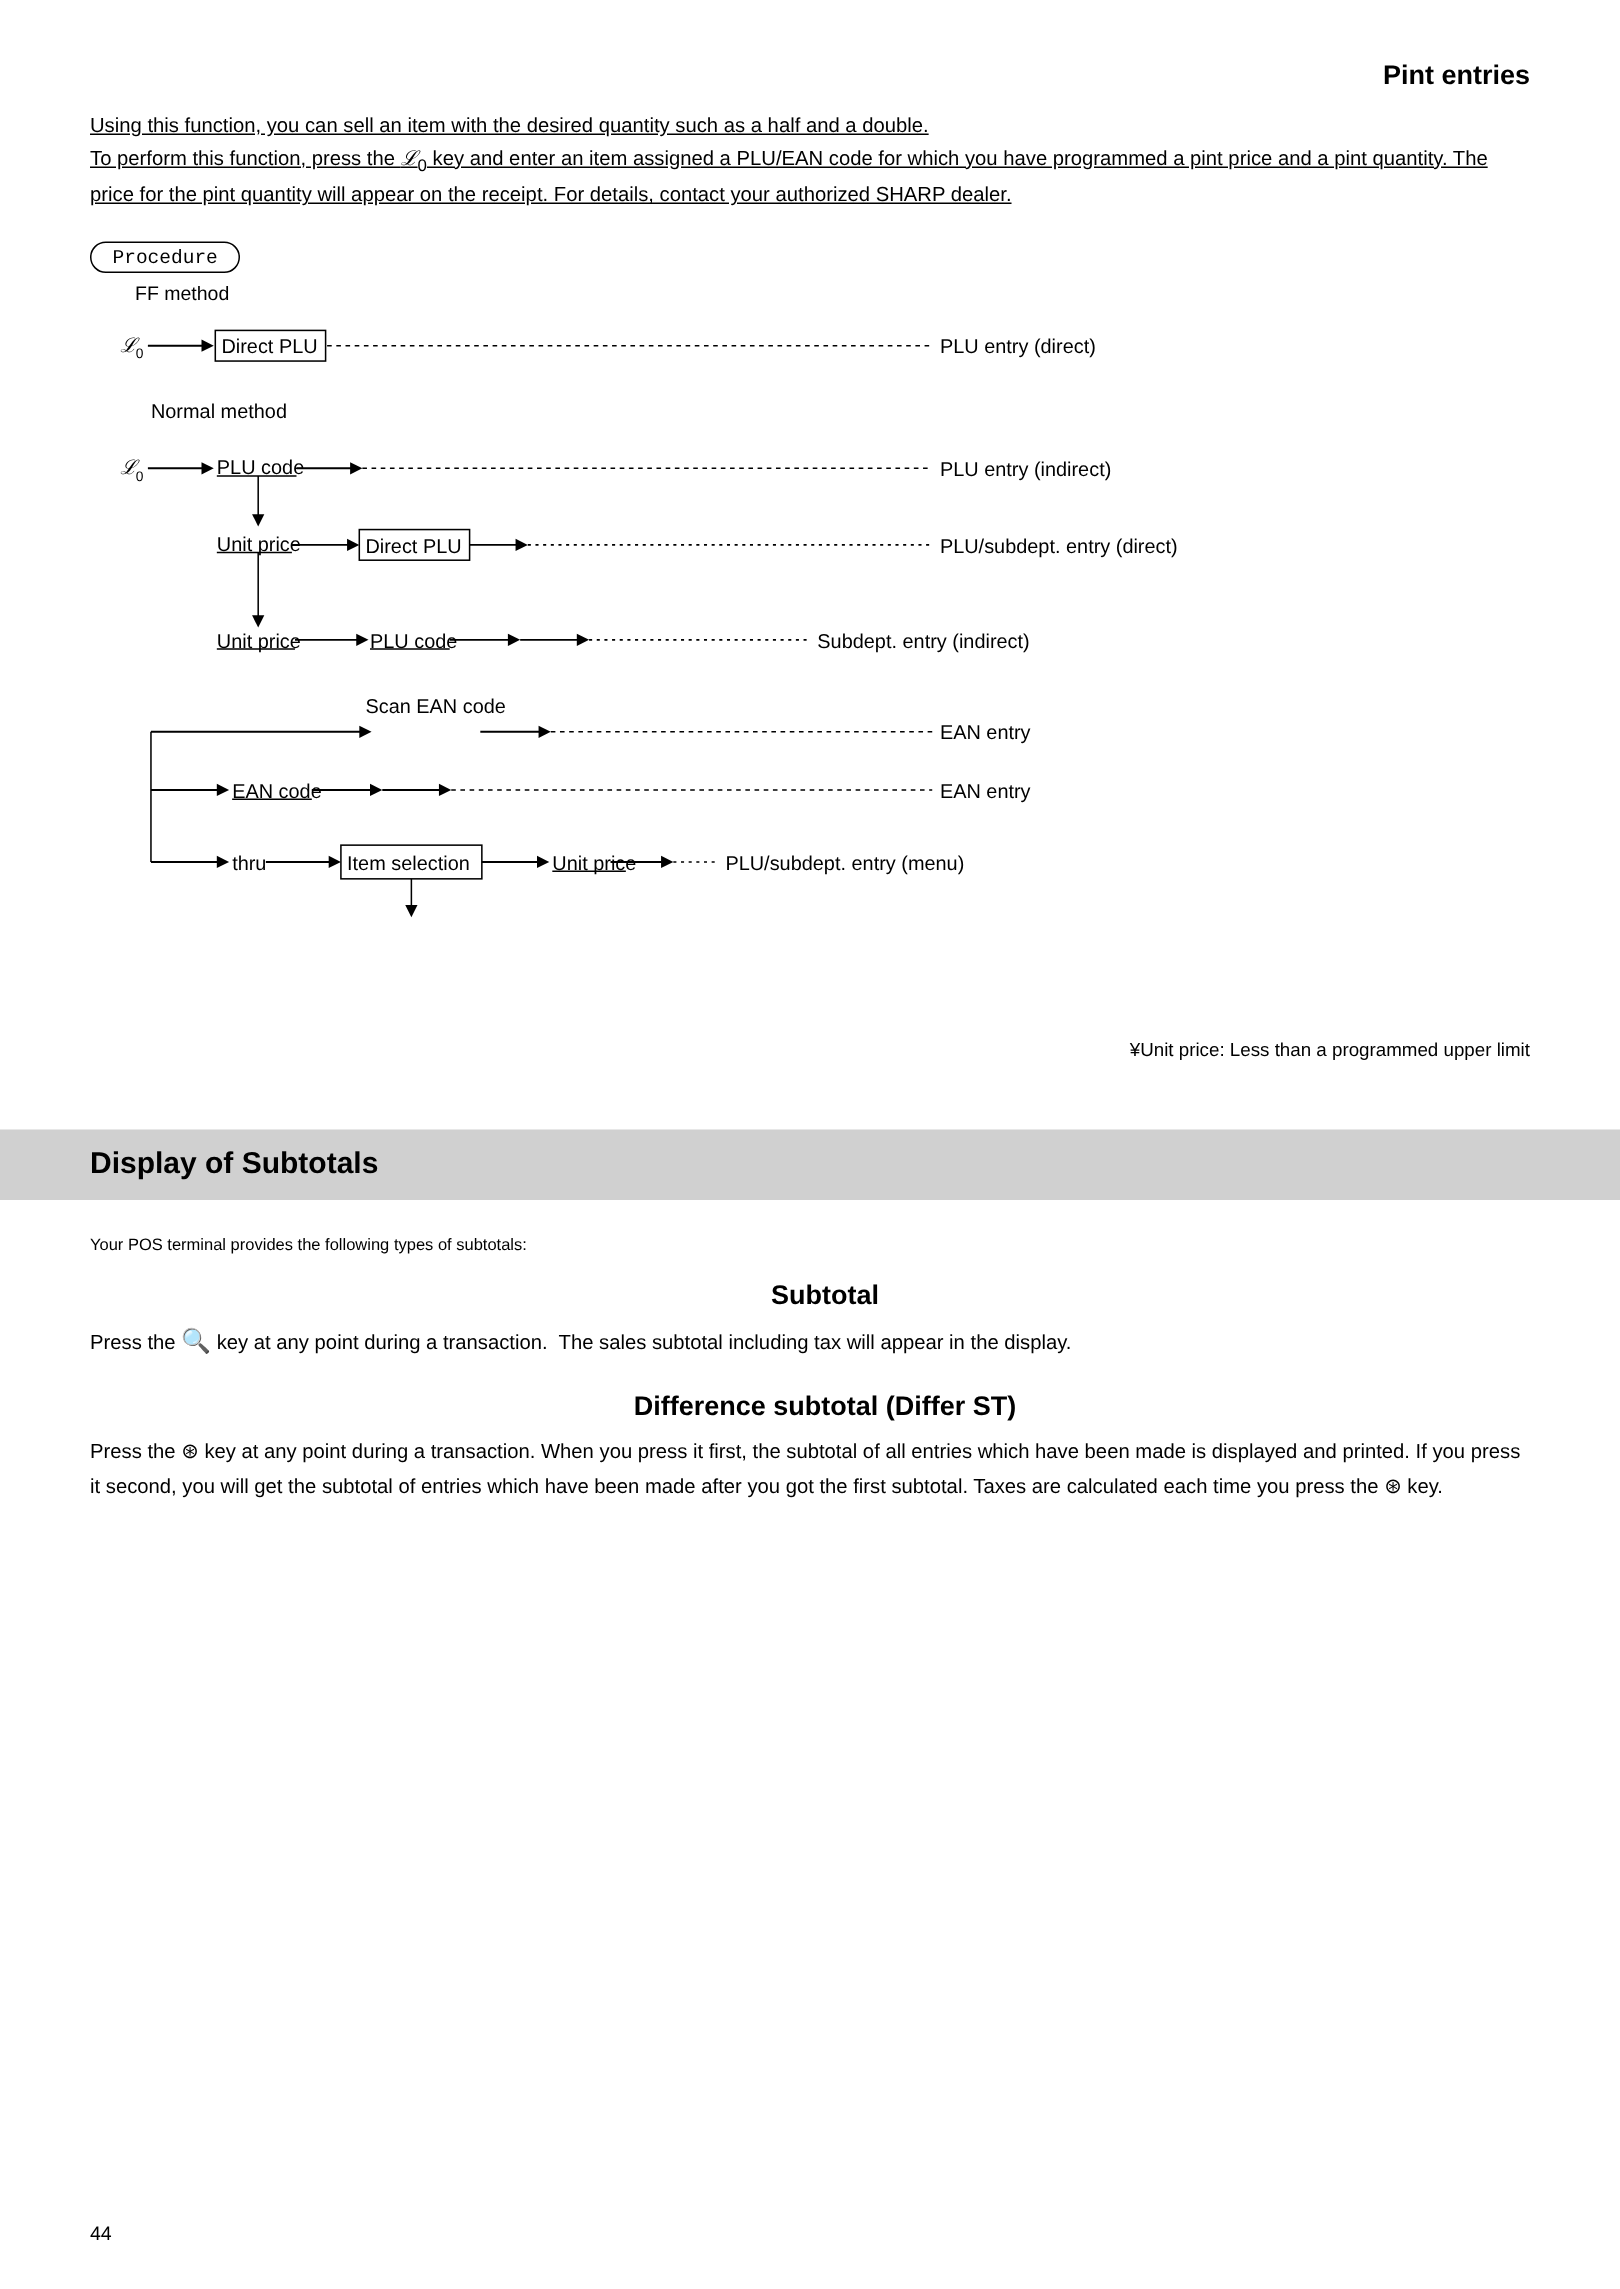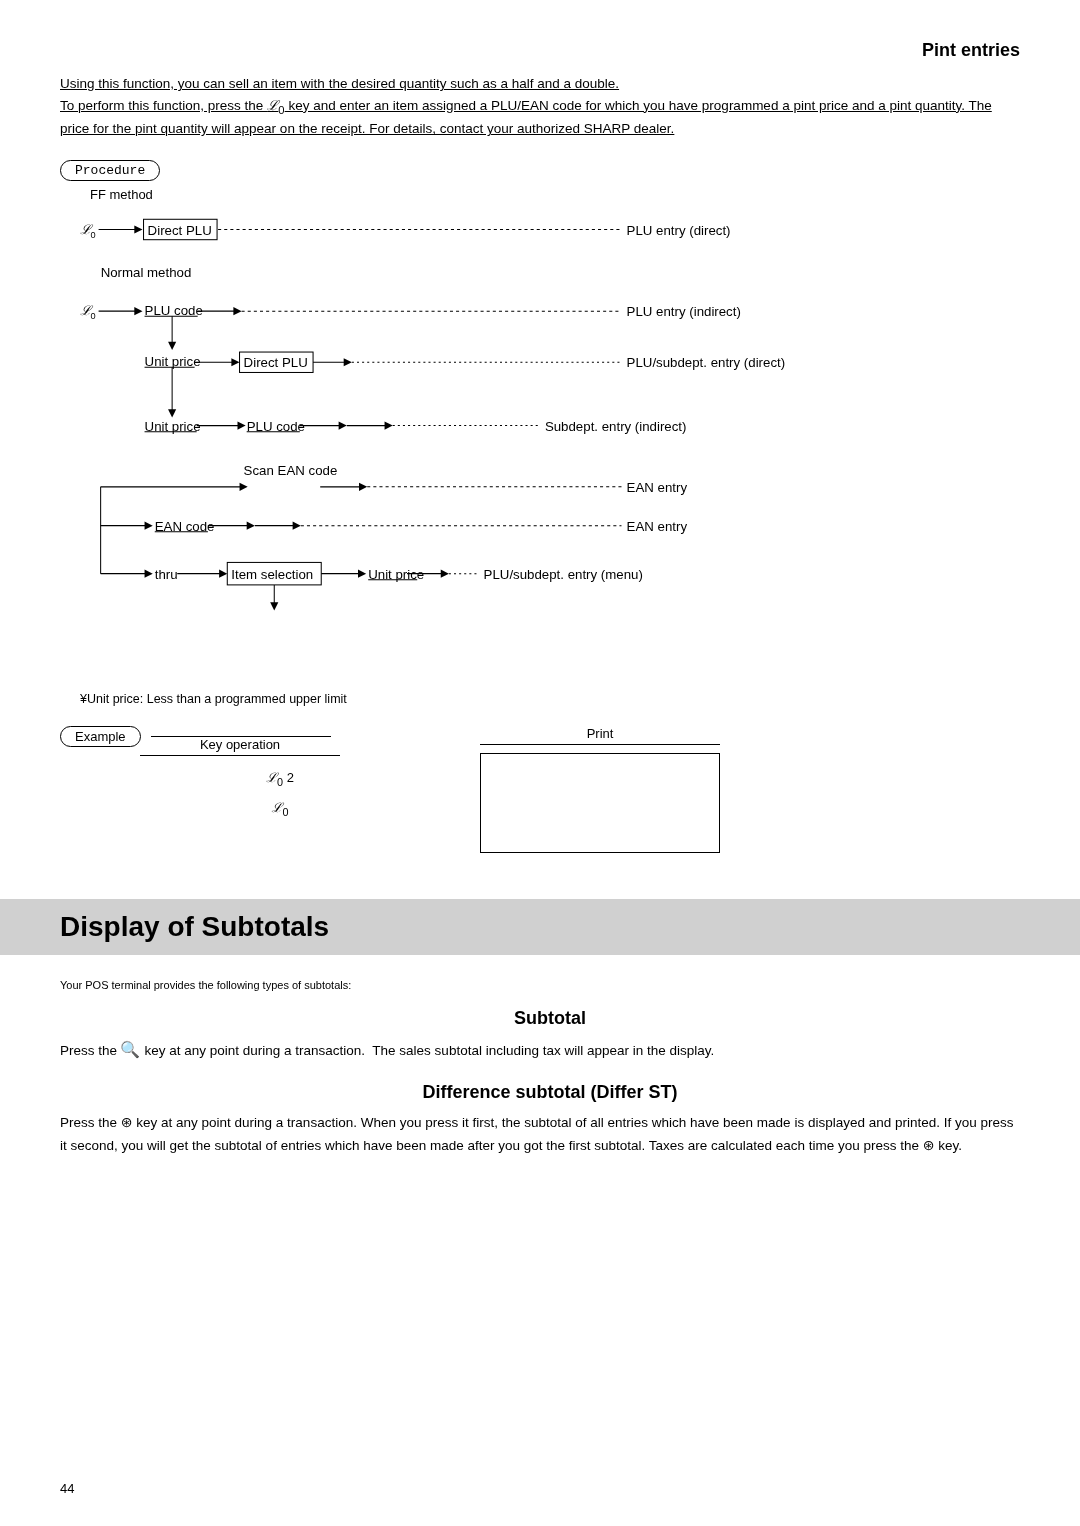--- a/index.html
+++ b/index.html
@@ -59,20 +59,21 @@
       position: absolute;
       top: 0; left: 0;
       width: 100%; height: 100%;
       overflow: visible;
     }
 
     .footnote {
       font-size: 12.5px;
       margin-top: 6px;
       margin-left: 20px;
+      text-align: right;
     }
 
     
     .example-section {
       margin-top: 20px;
       margin-bottom: 20px;
     }
 
     .example-box {
       border: 1px solid #000;
@@ -108,21 +109,21 @@
     .key-op-items {
       font-size: 13px;
       line-height: 2;
       text-align: center;
     }
 
     
     .section-banner {
       background: #d0d0d0;
       padding: 12px 20px;
-      font-size: 28px;
+      font-size: 20px;
       font-weight: bold;
       margin: 46px -60px 24px -60px;
       padding-left: 60px;
     }
 
     .subtotal-intro {
       font-size: 11px;
       margin-bottom: 17px;
     }
 
@@ -277,43 +278,20 @@
 
         <line x1="371" y1="355" x2="400" y2="355" stroke="#000" stroke-width="1" stroke-dasharray="2,3"></line>
         <text x="405" y="360">PLU/subdept. entry (menu)</text>
 
       </svg>
     </div>
 
     <div class="footnote">¥Unit price: Less than a programmed upper limit</div>
   </div>
 
-  <div class="example-section">
-    <div style="display:flex; align-items:flex-start; gap:0; margin-top:10px;">
-
-      <div style="width:380px;">
-        <div style="display:flex; align-items:center; gap:10px; margin-bottom:0;">
-          <div class="example-box">Example</div>
-          <div style="width:180px; border-bottom:1px solid #000; margin-bottom:0;"></div>
-        </div>
-        <div style="margin-top:0;">
-          <div class="key-op-header" style="width:200px; border-bottom:1px solid #000; padding-bottom:3px; margin-top:-10px; margin-left:80px; text-align:center;">Key operation</div>
-          <div class="key-op-items" style="margin-left:60px; margin-top:6px; line-height:2.2;">
-            <div><i>ℒ</i><sub>0</sub> 2</div>
-            <div><i>ℒ</i><sub>0</sub></div>
-          </div>
-        </div>
-      </div>
-
-      <div style="margin-left:40px;">
-        <div class="print-header" style="width:240px; border-bottom:1px solid #000; padding-bottom:3px; text-align:center;">Print</div>
-        <div class="print-box"></div>
-      </div>
-    </div>
-  </div>
 </div>
 
 <div class="section-banner">
   <span>Display of Subtotals</span>
 </div>
 
 <div>
   <div class="subtotal-intro">Your POS terminal provides the following types of subtotals:</div>
 
   <div class="sub-heading">Subtotal</div>

